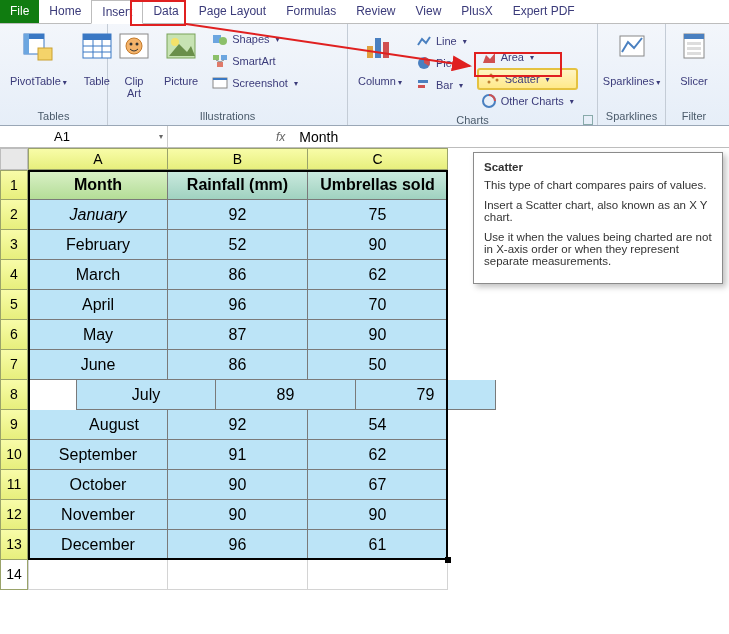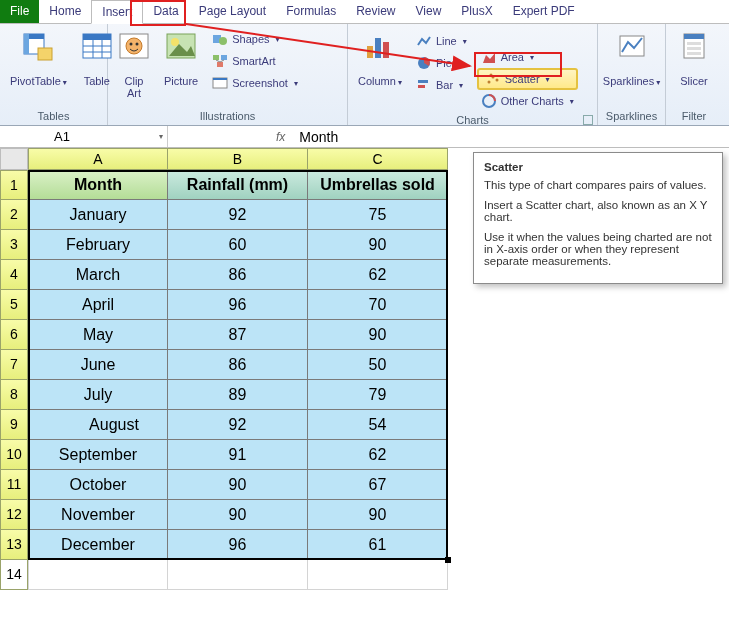--- a/index.html
+++ b/index.html
@@ -305,27 +305,27 @@
         <div class="rh sel">13</div>
         <div class="rh">14</div>
       </div>
     <div class="cells" id="cells">
         <div class="row header">
           <div class="cell first" style="border-top: 1px solid rgb(122, 122, 122); border-left: 1px solid rgb(122, 122, 122);">Month</div>
           <div class="cell" style="border-top: 1px solid rgb(122, 122, 122);">Rainfall (mm)</div>
           <div class="cell" style="border-top: 1px solid rgb(122, 122, 122);">Umbrellas sold</div>
         </div>
         <div class="row">
-          <div class="cell" style="border-left: 1px solid rgb(122, 122, 122);">January</div>
+          <div class="cell" style="border-left: 1px solid rgb(122, 122, 122); font-style: italic;">January</div>
           <div class="cell">92</div>
           <div class="cell">75</div>
         </div>
         <div class="row">
           <div class="cell" style="border-left: 1px solid rgb(122, 122, 122);">February</div>
-          <div class="cell">60</div>
+          <div class="cell">52</div>
           <div class="cell">90</div>
         </div>
         <div class="row">
           <div class="cell" style="border-left: 1px solid rgb(122, 122, 122); text-align: right;">March</div>
           <div class="cell">86</div>
           <div class="cell">62</div>
         </div>
         <div class="row">
           <div class="cell" style="border-left: 1px solid rgb(122, 122, 122);">April</div>
           <div class="cell">96</div>
@@ -335,21 +335,21 @@
           <div class="cell" style="border-left: 1px solid rgb(122, 122, 122);">May</div>
           <div class="cell">87</div>
           <div class="cell">90</div>
         </div>
         <div class="row">
           <div class="cell" style="border-left: 1px solid rgb(122, 122, 122);">June</div>
           <div class="cell">86</div>
           <div class="cell">50</div>
         </div>
         <div class="row">
-          <div class="cell" style="border-left: 1px solid rgb(122, 122, 122);">July</div>
+          <div class="cell" style="border-left: 1px solid rgb(122, 122, 122); margin-left: 48px;">July</div>
           <div class="cell">89</div>
           <div class="cell">79</div>
         </div>
         <div class="row">
           <div class="cell" style="border-left: 1px solid rgb(122, 122, 122); padding-left: 32px;">August</div>
           <div class="cell">92</div>
           <div class="cell">54</div>
         </div>
         <div class="row">
           <div class="cell" style="border-left: 1px solid rgb(122, 122, 122);">September</div>

